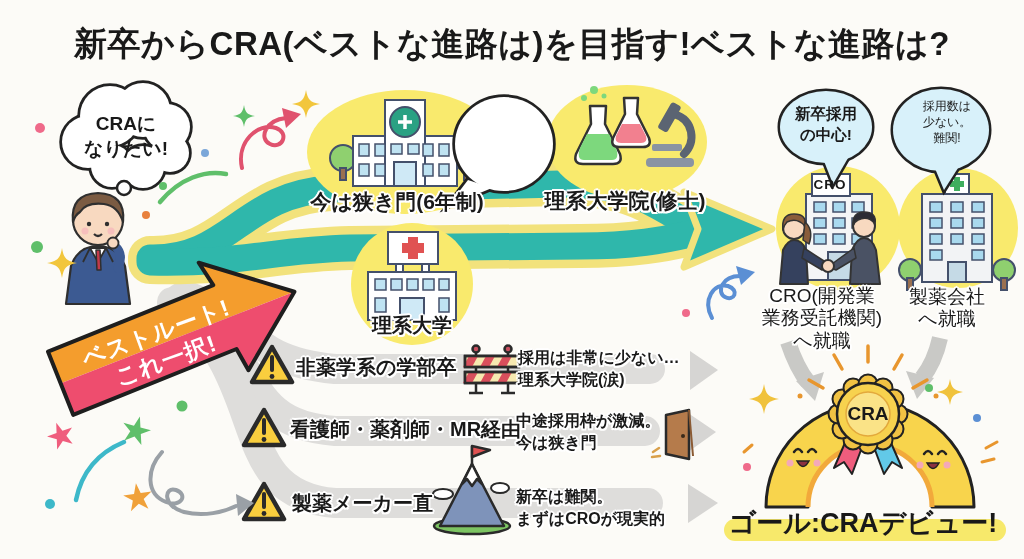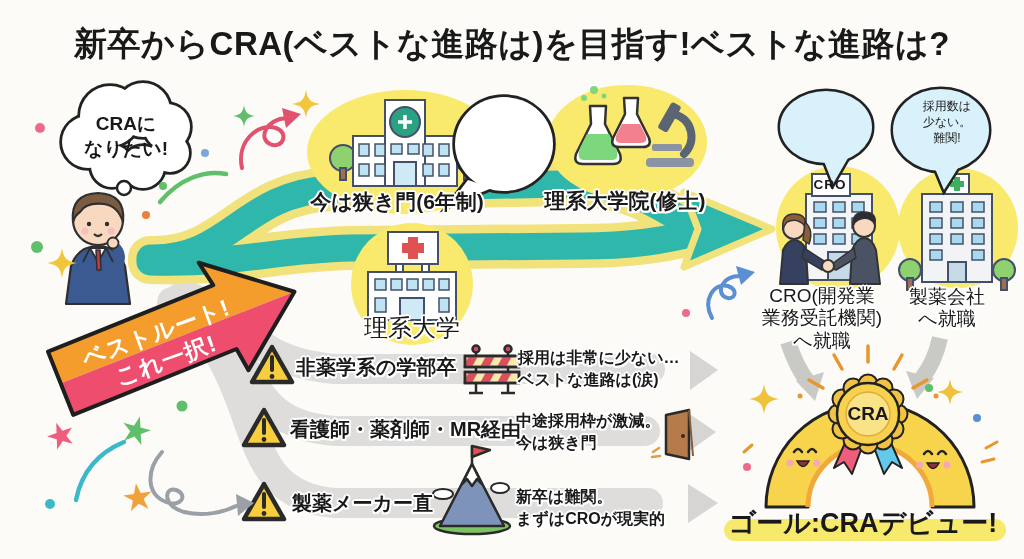--- a/index.html
+++ b/index.html
@@ -10,21 +10,21 @@
 .pre{white-space:pre-line}
 .ctr{text-align:center}
 .halo{text-shadow:-2px 0 0 #fff,2px 0 0 #fff,0 -2px 0 #fff,0 2px 0 #fff,
  -1.5px -1.5px 0 #fff,1.5px -1.5px 0 #fff,-1.5px 1.5px 0 #fff,1.5px 1.5px 0 #fff}
 svg.art{position:absolute;left:0;top:0}
 .title{left:0;top:22px;width:1024px;font-size:33px;font-weight:900;letter-spacing:.5px}
 .thought-text{left:70px;top:112px;width:112px;font-size:19px;font-weight:800;line-height:1.3}
 .note-text{left:456px;top:104px;width:96px;font-size:14px;font-weight:800;line-height:1.32}
 .lbl-pharm{left:288px;top:188px;width:218px;font-size:21px;font-weight:800}
 .lbl-grad{left:530px;top:187px;width:190px;font-size:21px;font-weight:800}
-.lbl-sci{left:352px;top:312px;width:120px;font-size:24px;font-weight:400}
+.lbl-sci{left:352px;top:312px;width:120px;font-size:20px;font-weight:700}
 .cro-bubble-text{left:780px;top:104px;width:92px;font-size:15.5px;font-weight:800;line-height:1.35}
 .pharma-bubble-text{left:893px;top:98px;width:108px;font-size:12px;font-weight:400;line-height:1.35}
 .cro-sign-text{left:810px;top:177px;width:40px;font-size:13.5px;font-weight:800;letter-spacing:1px}
 .cro-label{left:750px;top:285px;width:144px;font-size:19px;font-weight:400;line-height:1.18}
 .pharma-label{left:896px;top:286px;width:102px;font-size:19px;font-weight:400;line-height:1.18}
 .best-route-text{left:62px;top:318px;width:198px;font-size:23px;font-weight:900;color:#fff;
   transform:rotate(-20deg);line-height:1.25;letter-spacing:1px}
 .wr-label{font-size:20px;font-weight:800}
 .wr-note{font-size:16px;font-weight:700;line-height:1.35}
 .wr1l{left:296px;top:354px}.wr1n{left:518px;top:347px}
@@ -431,36 +431,38 @@
 
 <div class="abs ctr title">新卒からCRA(ベストな進路は)を目指す!ベストな進路は?</div>
 
 <div class="abs ctr pre thought-text">CRAに
 なりたい!</div>
 
 <div class="abs ctr halo lbl-pharm">今は狭き門(6年制)</div>
 <div class="abs ctr halo lbl-grad">理系大学院(修士)</div>
 <div class="abs ctr halo lbl-sci">理系大学</div>
 
+<div class="abs ctr pre cro-bubble-text">新卒採用
+の中心!</div>
 <div class="abs ctr pre pharma-bubble-text">採用数は
 少ない。
 難関!</div>
 <div class="abs ctr cro-sign-text">CRO</div>
 <div class="abs ctr pre halo cro-label">CRO(開発業
 業務受託機関)
 へ就職</div>
 <div class="abs ctr pre halo pharma-label">製薬会社
 へ就職</div>
 
 <div class="abs ctr pre best-route-text">ベストルート!
 これ一択!</div>
 
 <span class="abs halo wr-label wr1l">非薬学系の学部卒</span>
 <span class="abs pre halo wr-note wr1n">採用は非常に少ない…
-ベストな進路は(涙)</span>
+理系大学院(涙)</span>
 <span class="abs pre halo wr-note wr2n">中途採用枠が激減。
 今は狭き門</span>
 <span class="abs halo wr-label wr2l">看護師・薬剤師・MR経由</span>
 <span class="abs halo wr-label wr3l">製薬メーカー直</span>
 <span class="abs pre halo wr-note wr3n">新卒は難関。
 まずはCROが現実的</span>
 
 <div class="abs goal-highlight"></div>
 <div class="abs ctr goal-label">ゴール:CRAデビュー!</div>
 <div class="abs ctr medal-text">CRA</div>

